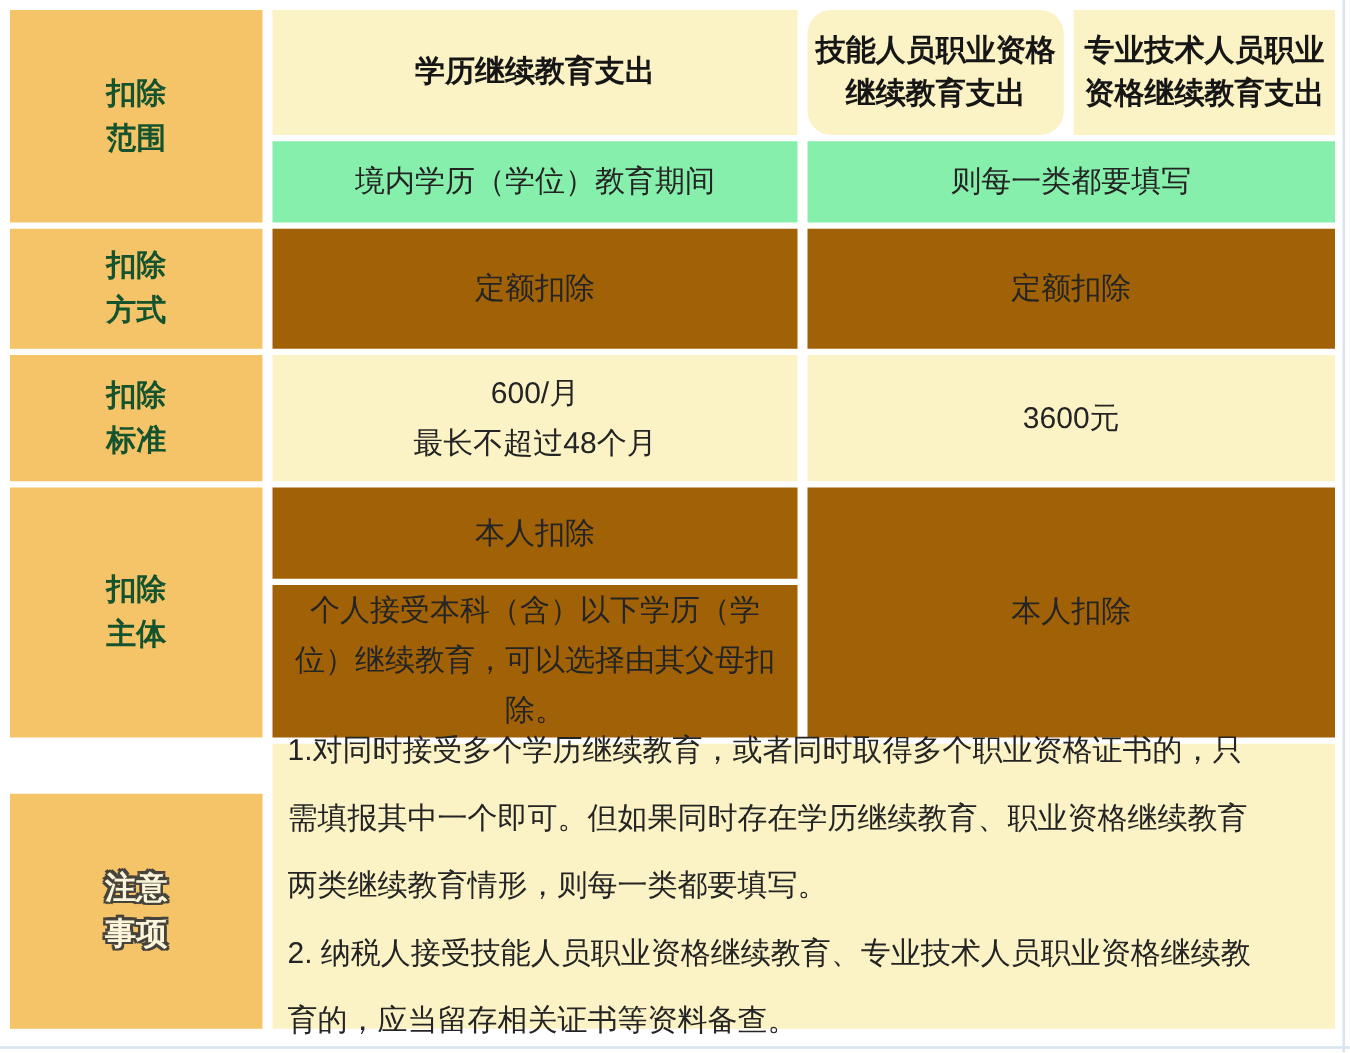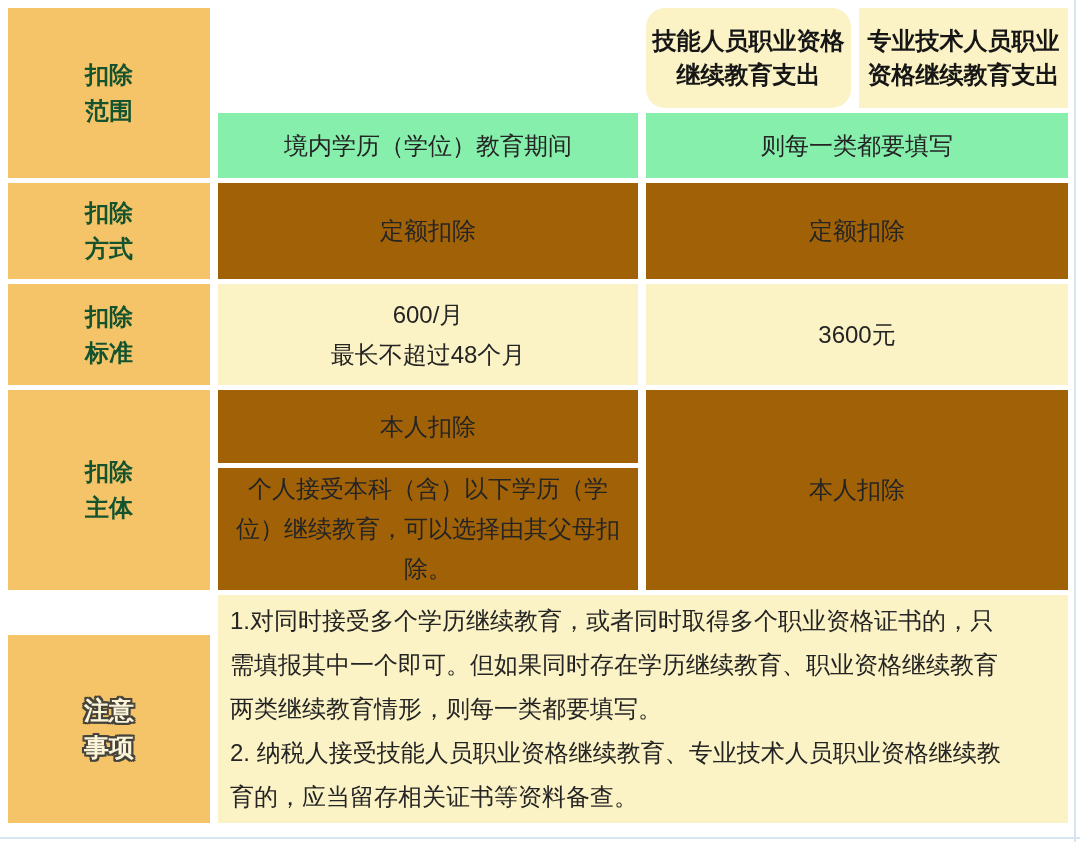--- a/index.html
+++ b/index.html
@@ -29,21 +29,21 @@
   .notes-lbl{
     font-weight:bold;font-size:25px;line-height:37px;color:#fcf5da;
     text-shadow:-2px -2px 0 #45433b, 2px -2px 0 #45433b,
                 -2px  2px 0 #45433b, 2px  2px 0 #45433b,
                 -2px  0   0 #45433b, 2px  0   0 #45433b,
                  0   -2px 0 #45433b, 0    2px 0 #45433b;
     margin-top:40px;
   }
   .notes-body{
     justify-content:flex-start;align-items:center;text-align:left;
-    padding:0 10px 0 12px;line-height:44px;
+    padding:0 10px 0 12px;line-height:54px;
   }
   .parent-cell{padding:0 4px;}
   
   .a-scope-label{grid-area:1/1/3/2;}
   .a-h2{grid-area:1/2/2/3;}
   .a-h3{grid-area:1/3/2/4;border-radius:19px;}
   .a-h4{grid-area:1/4/2/5;}
   .a-scope-academic{grid-area:2/2/3/3;}
   .a-scope-cert{grid-area:2/3/3/5;}
   .a-method-label{grid-area:3/1/4/2;}
@@ -61,20 +61,21 @@
   .edge-right{position:absolute;top:0;right:4px;width:2px;height:842px;background:#d8e4f0;}
   .edge-bottom{position:absolute;left:0;top:837px;width:1080px;height:2px;background:#d8e4f0;}
 </style>
 </head>
 <body>
 
 <div class="table-grid">
 
   <div class="cell bg-orange lbl ml a-scope-label">扣除
 范围</div>
+  <div class="cell bg-yellow hdr a-h2">学历继续教育支出</div>
   <div class="cell bg-yellow hdr ml a-h3">技能人员职业资格
 继续教育支出</div>
   <div class="cell bg-yellow hdr ml a-h4">专业技术人员职业
 资格继续教育支出</div>
 
   <div class="cell bg-white a-scope-academic">境内学历（学位）教育期间</div>
   <div class="cell bg-white a-scope-cert">则每一类都要填写</div>
 
   <div class="cell bg-orange lbl ml a-method-label">扣除
 方式</div>

